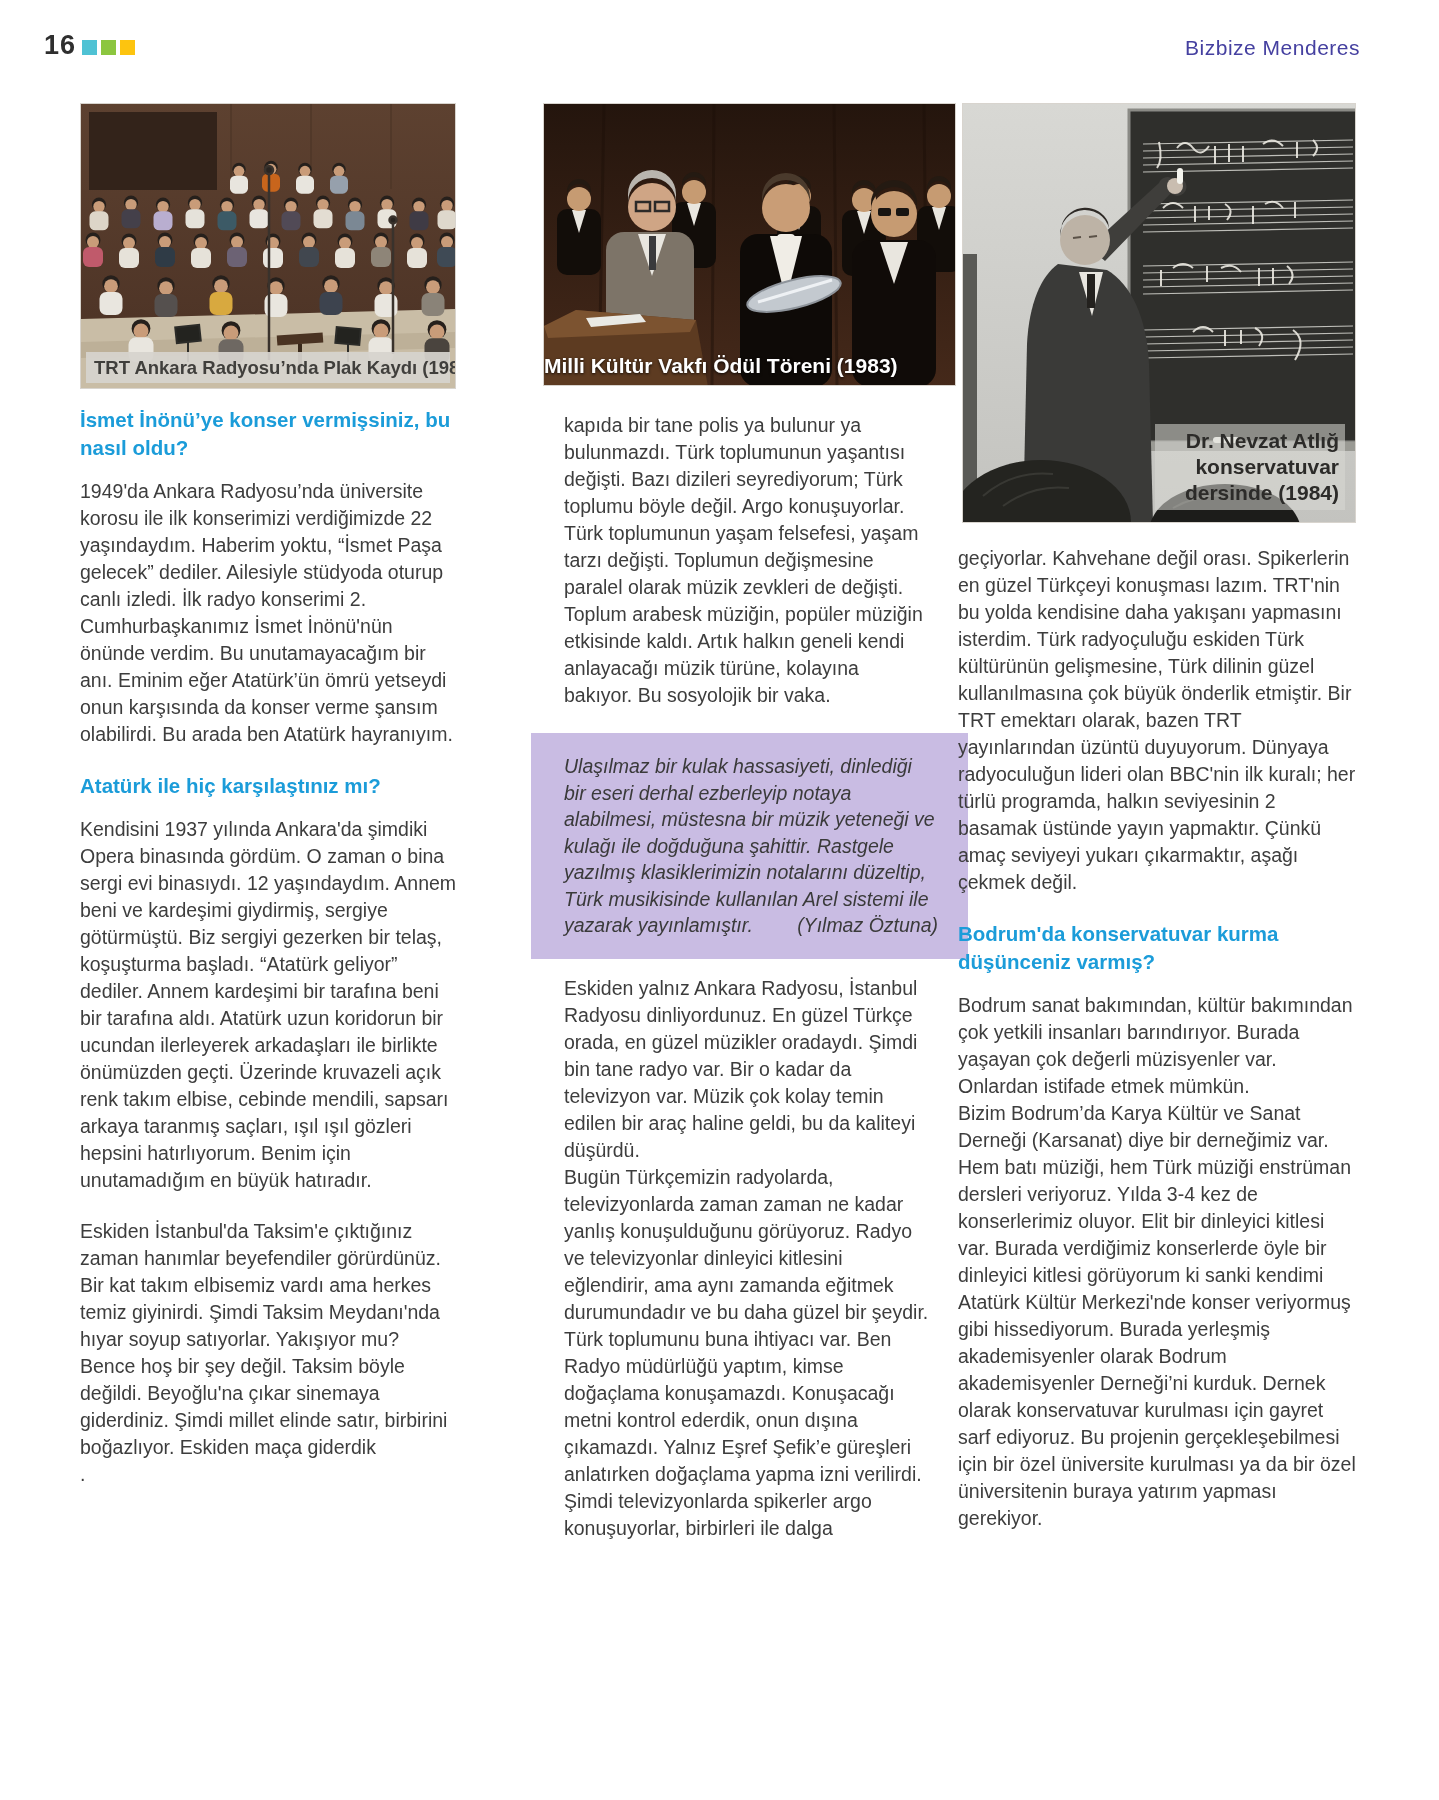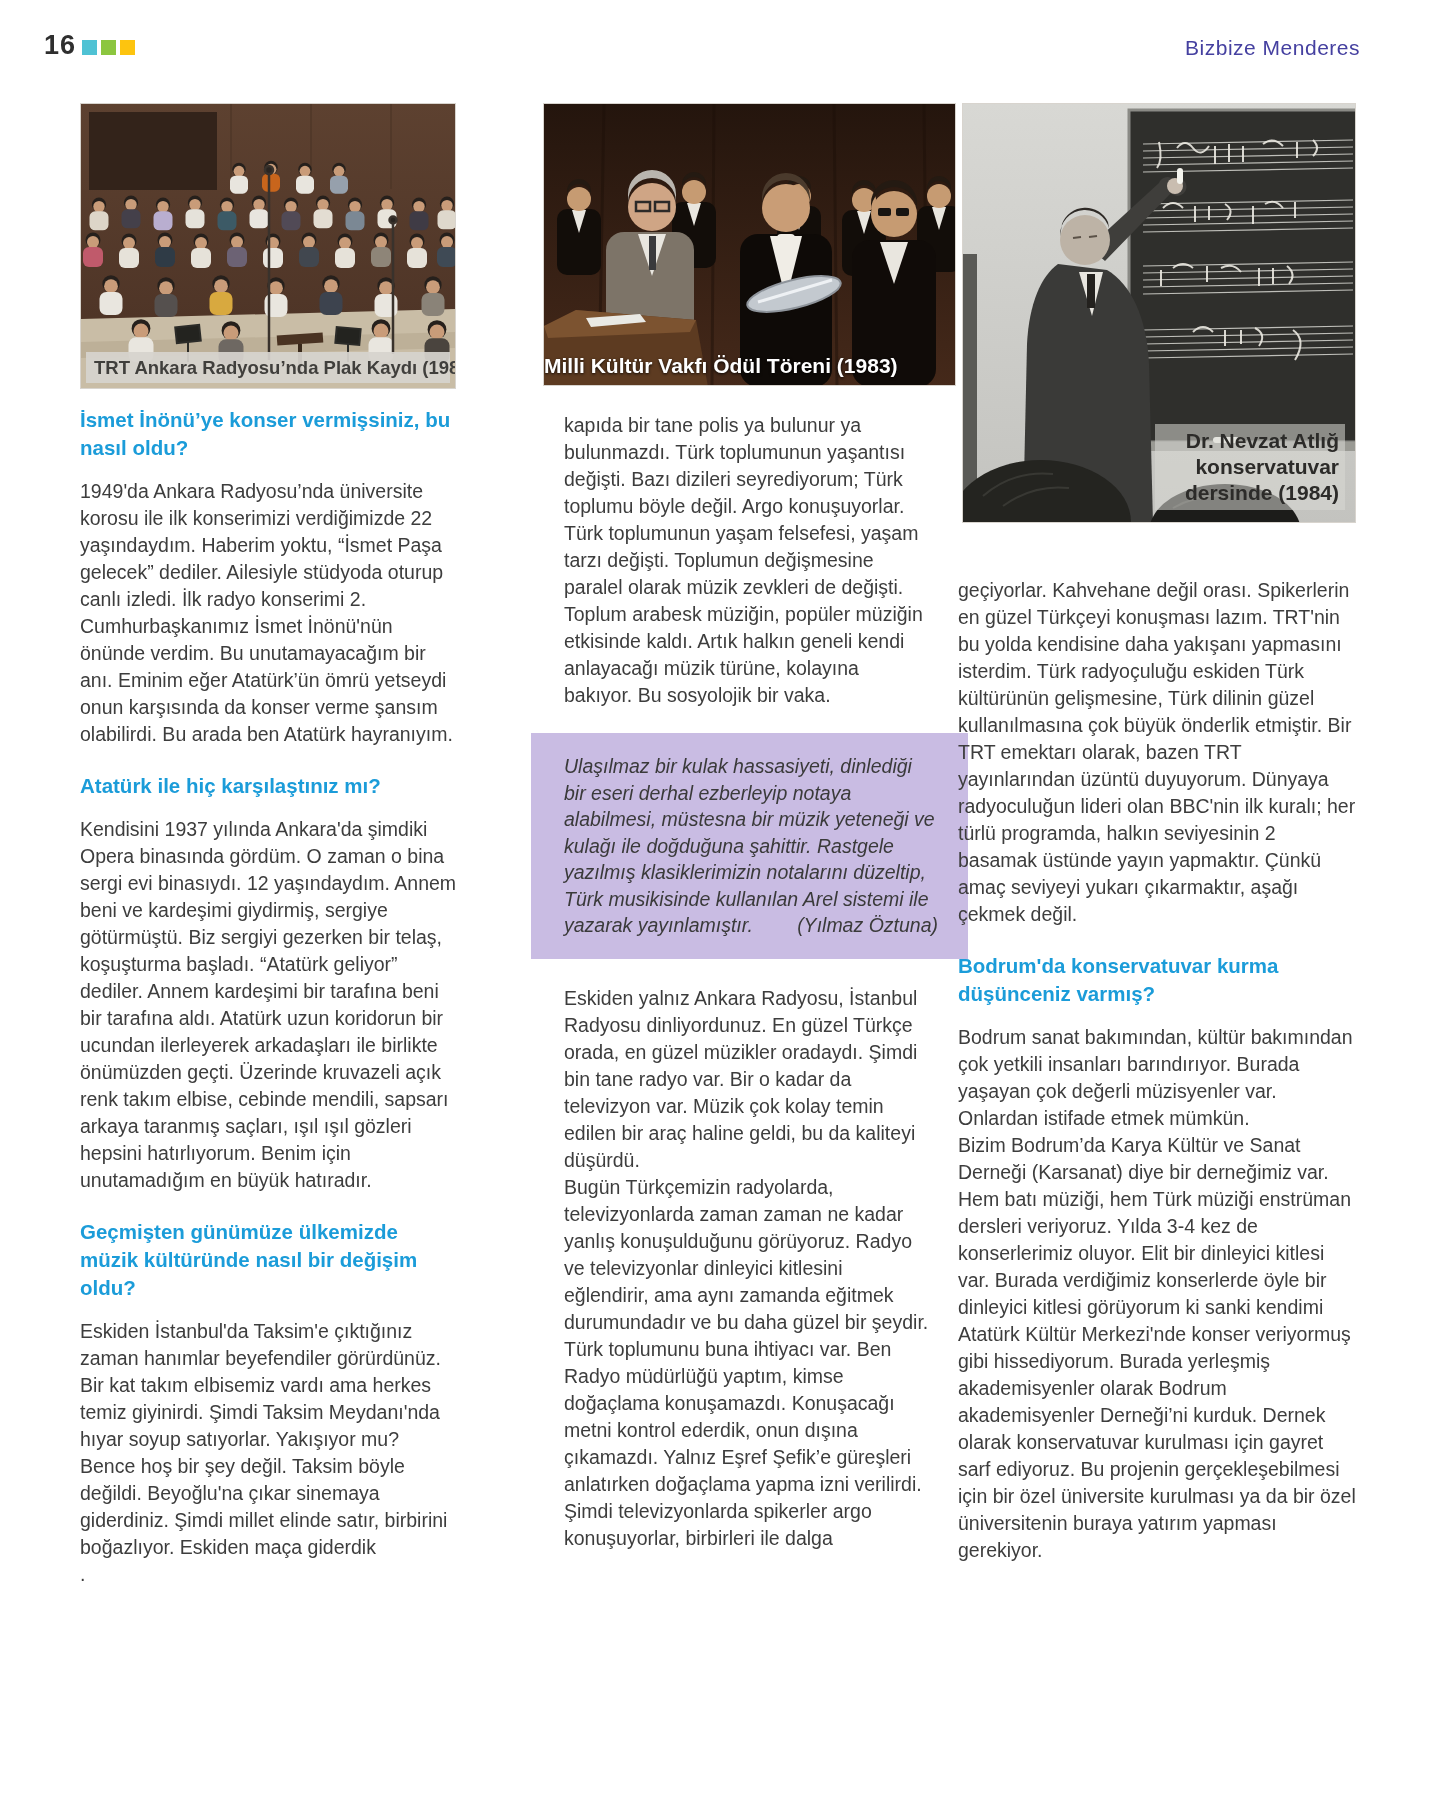--- a/index.html
+++ b/index.html
@@ -51,34 +51,34 @@
     position: absolute; right: 10px; bottom: 12px; width: 190px;
     text-align: right; color: #2c2b29; font-weight: bold;
     font-size: 21px; line-height: 26px;
     background: rgba(216,216,211,.55); padding: 4px 6px;
   }
 
   
   .col { position: absolute; font-size: 19.5px; line-height: 27px; color: #3d3d3d; }
   #col1 { left: 80px;  top: 406px; width: 378px; }
   #col2 { left: 564px; top: 412px; width: 368px; }
-  #col3 { left: 958px; top: 577px; width: 400px; }
+  #col3 { left: 958px; top: 545px; width: 400px; }
   .col p { margin: 0 0 24px; white-space: pre-line; }
   .col p:last-child { margin-bottom: 0; }
   h3.q {
     color: var(--accent,#1b9cd9);
     font-size: 20.5px; line-height: 28px; font-weight: bold;
     margin: 4px 0 16px;
   }
   .col h3.q:first-child { margin-top: 0; }
 
   
   .quote {
     background: var(--quotebg,#c9bce3);
-    margin: 0 -36px 26px -33px;
+    margin: 0 -36px 16px -33px;
     padding: 20px 30px 20px 33px;
     font-style: italic; font-size: 19.5px; line-height: 26.5px; color: #3a3a3a;
   }
   .quote .qtext { white-space: pre-line; }
   .quote .attr { display: block; text-align: right; margin-top: -26.5px; }
 </style>
 </head>
 <body>
 
 <div class="page">
@@ -329,21 +329,20 @@
       </g>
     </svg>
     <div class="cap3">Dr. Nevzat Atlığ konservatuvar dersinde (1984)</div>
   </div>
 
   <div class="col" id="col1">
     <h3 class="q">İsmet İnönü’ye konser vermişsiniz, bu nasıl oldu?</h3>
     <p>1949'da Ankara Radyosu’nda üniversite korosu ile ilk konserimizi verdiğimizde 22 yaşındaydım. Haberim yoktu, “İsmet Paşa gelecek” dediler. Ailesiyle stüdyoda oturup canlı izledi. İlk radyo konserimi 2. Cumhurbaşkanımız İsmet İnönü'nün önünde verdim.  Bu unutamayacağım bir anı. Eminim eğer Atatürk’ün ömrü yetseydi onun karşısında da konser verme şansım olabilirdi. Bu arada ben Atatürk hayranıyım.</p>
     <h3 class="q">Atatürk ile hiç karşılaştınız mı?</h3>
     <p>Kendisini 1937 yılında Ankara'da şimdiki Opera binasında gördüm. O zaman o bina sergi evi binasıydı. 12 yaşındaydım. Annem beni ve kardeşimi giydirmiş, sergiye götürmüştü. Biz sergiyi gezerken bir telaş, koşuşturma başladı. “Atatürk geliyor” dediler. Annem kardeşimi bir tarafına beni bir tarafına aldı. Atatürk uzun koridorun bir ucundan ilerleyerek arkadaşları ile birlikte önümüzden geçti. Üzerinde kruvazeli açık renk takım elbise, cebinde mendili, sapsarı arkaya taranmış saçları, ışıl ışıl gözleri hepsini hatırlıyorum. Benim için unutamadığım en büyük hatıradır.</p>
-    <h3 class="q">Geçmişten günümüze ülkemizde müzik kültüründe nasıl bir değişim oldu?</h3>
     <p>Eskiden İstanbul'da Taksim'e çıktığınız zaman hanımlar beyefendiler görürdünüz. Bir kat takım elbisemiz vardı ama herkes temiz giyinirdi. Şimdi Taksim Meydanı'nda hıyar soyup satıyorlar. Yakışıyor mu? Bence hoş bir şey değil. Taksim  böyle değildi. Beyoğlu'na çıkar sinemaya giderdiniz. Şimdi millet elinde satır, birbirini boğazlıyor. Eskiden maça giderdik
 .</p>
   </div>
 
   <div class="col" id="col2">
     <p>kapıda bir tane polis ya bulunur ya bulunmazdı. Türk toplumunun yaşantısı değişti. Bazı dizileri seyrediyorum; Türk toplumu böyle değil. Argo konuşuyorlar.
 Türk toplumunun yaşam felsefesi, yaşam tarzı değişti. Toplumun değişmesine paralel olarak müzik zevkleri de değişti. Toplum arabesk müziğin, popüler müziğin etkisinde kaldı. Artık halkın geneli kendi anlayacağı müzik türüne, kolayına bakıyor. Bu sosyolojik bir vaka.</p>
     <div class="quote">
       <span class="qtext">Ulaşılmaz bir kulak hassasiyeti, dinlediği bir eseri derhal ezberleyip notaya alabilmesi, müstesna bir müzik yeteneği ve kulağı ile doğduğuna şahittir. Rastgele yazılmış klasiklerimizin notalarını düzeltip, Türk musikisinde kullanılan Arel sistemi ile yazarak yayınlamıştır.</span>
       <span class="attr">(Yılmaz Öztuna)</span>

